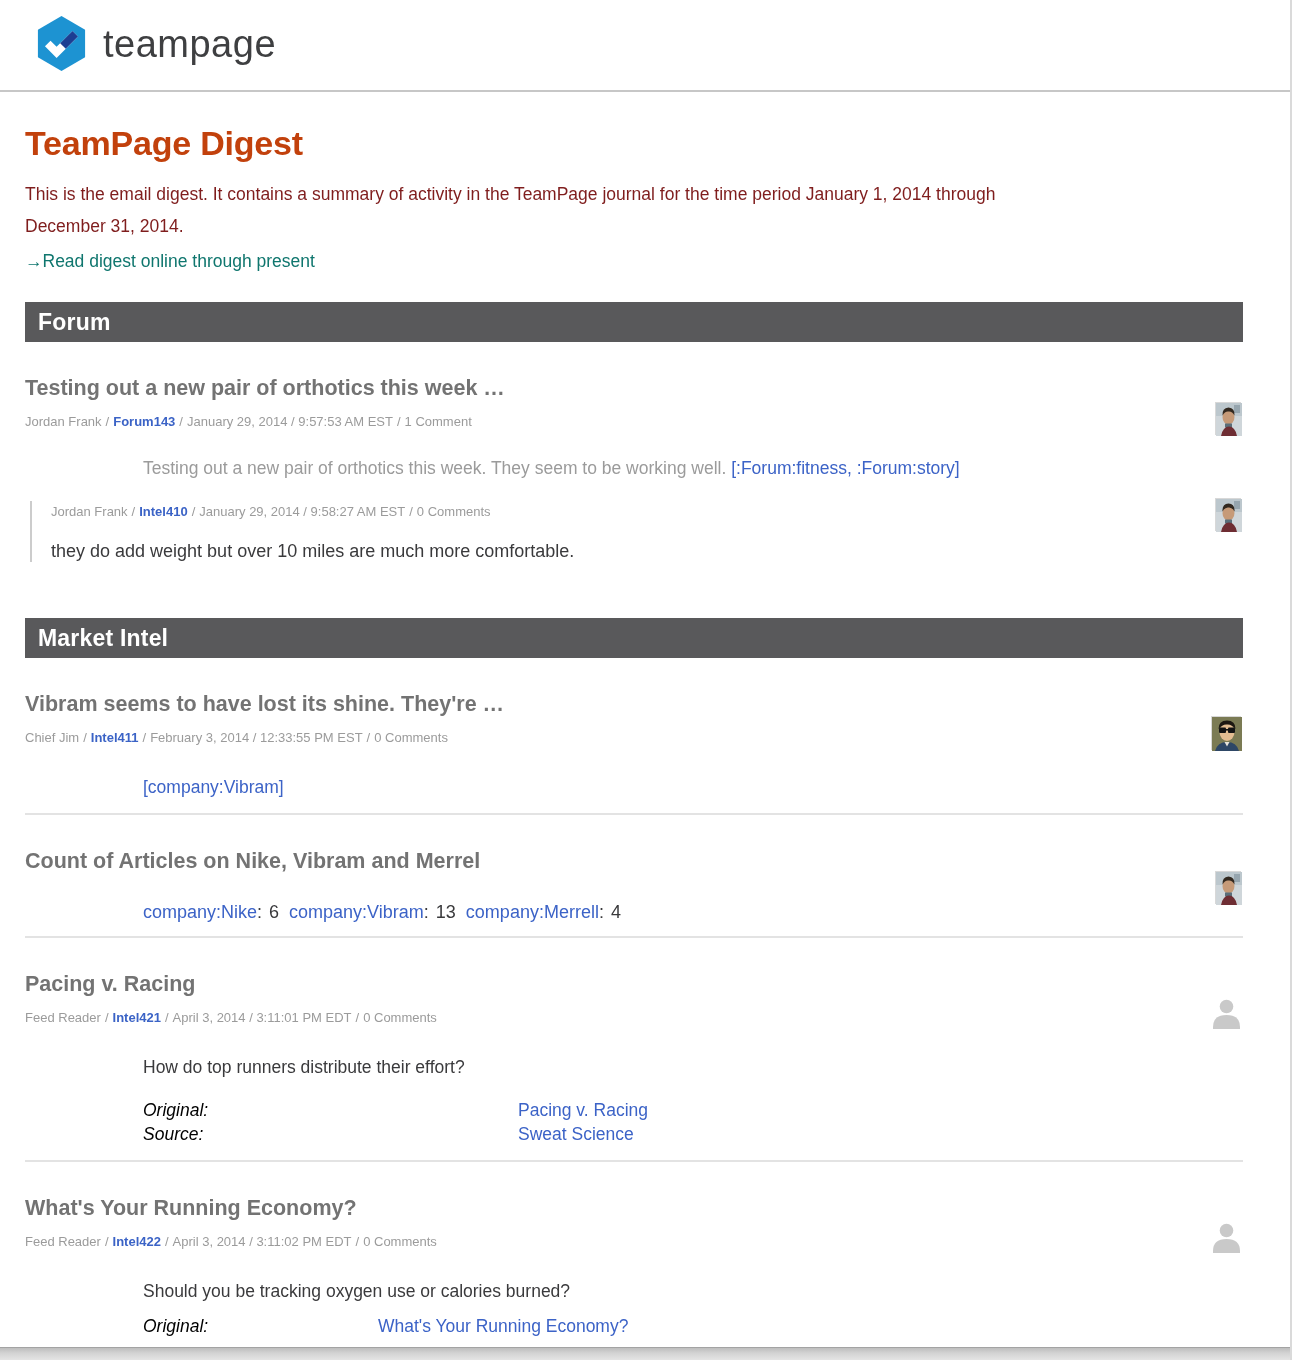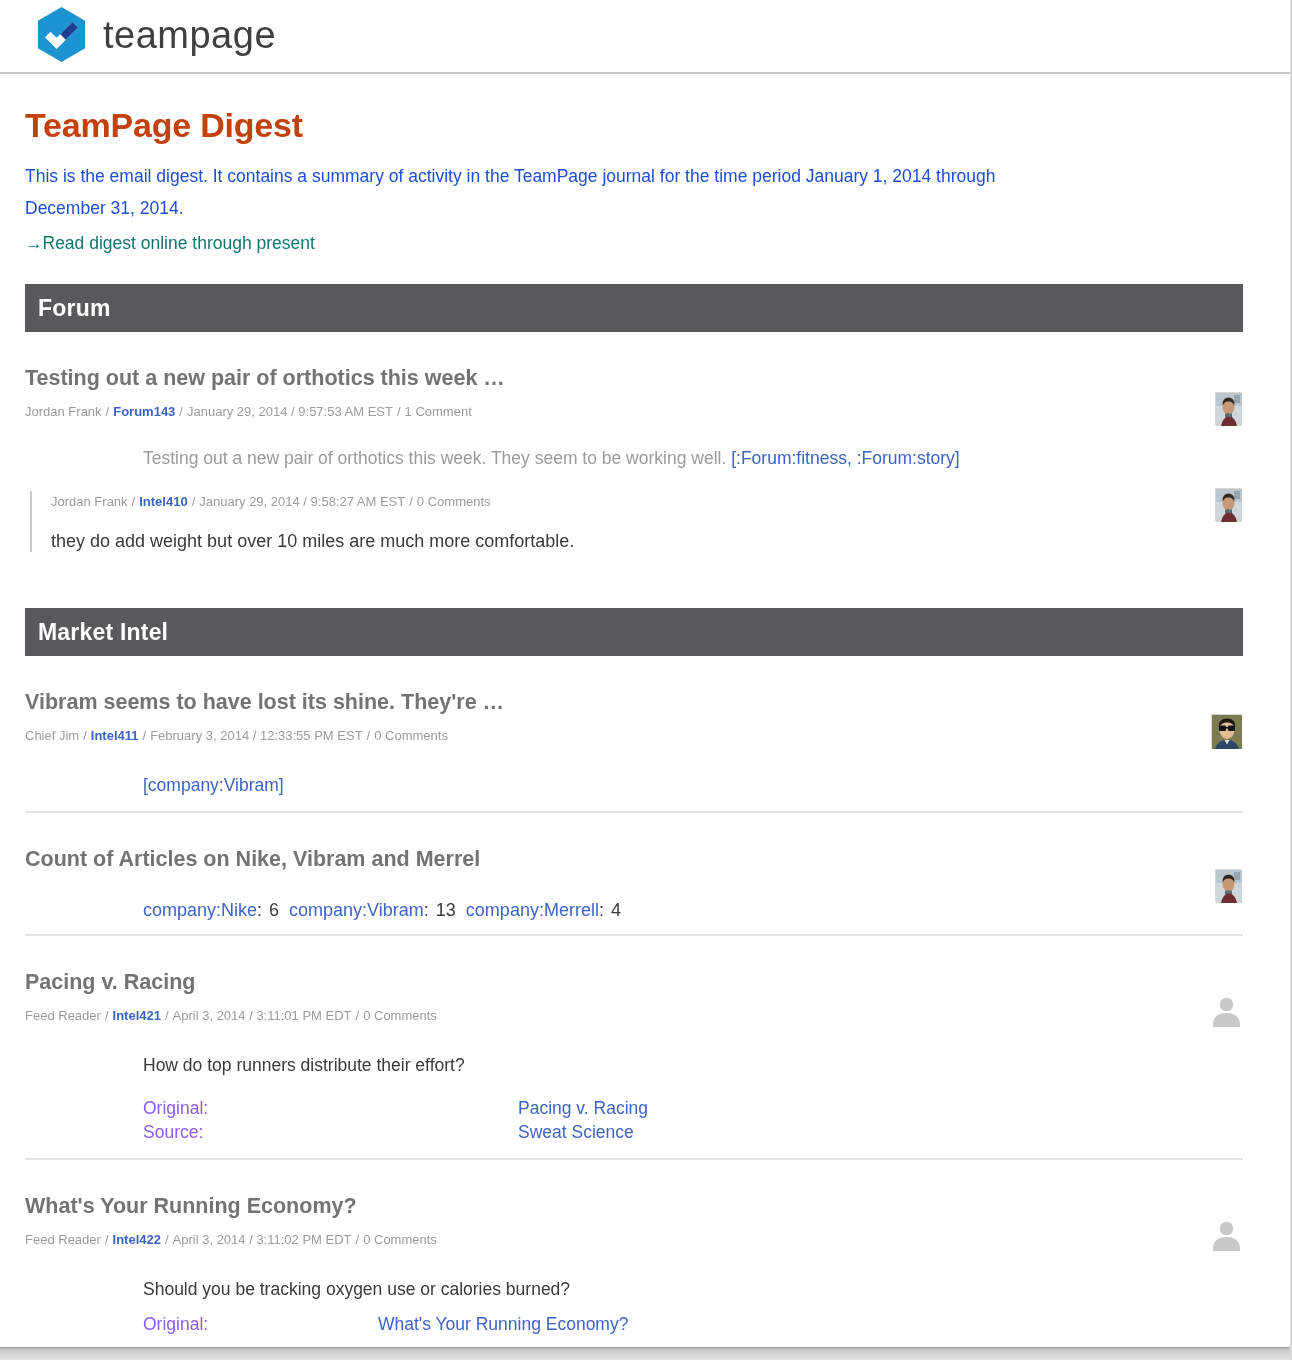--- a/index.html
+++ b/index.html
@@ -3,29 +3,29 @@
 <meta charset="utf-8">
 <style>
   * { margin:0; padding:0; box-sizing:border-box; }
   html,body { background:#fff; }
   .page {
     position:relative; width:1292px; height:1360px; overflow:hidden;
     background:#fff; border-right:2px solid #dadada;
     font-family:"Liberation Sans", sans-serif; color:#3b3b3d;
   }
   
-  .site-header { height:74px; border-bottom:2px solid #c7c7c7; display:flex; align-items:center; padding-left:33px; }
+  .site-header { height:92px; border-bottom:2px solid #c7c7c7; display:flex; align-items:center; padding-left:33px; }
   .logo-wrap { display:flex; align-items:center; }
   .wordmark { font-size:38px; font-weight:500; color:#3e3f41; letter-spacing:0.5px; margin-left:13px; margin-top:-2px; }
   
   .main { padding:0 47px 0 25px; }
   .page-title { margin-top:32px; font-size:34px; font-weight:bold; color:#c2410c; letter-spacing:-0.2px; }
-  .intro { margin-top:15px; font-size:17.5px; line-height:32px; color:#1d4ed8; }
+  .intro { margin-top:15px; font-size:17.5px; line-height:32px; color:#7f1d1d; }
   .read-link { display:inline-block; margin-top:9px; font-size:17.5px; color:#0f766e; text-decoration:none; cursor:pointer; }
-  .section-bar { margin-top:30px; height:48px; background:#59595b; display:flex; align-items:center; padding-left:13px; }
+  .section-bar { margin-top:30px; height:40px; background:#59595b; display:flex; align-items:center; padding-left:13px; }
   .section-bar.mt36 { margin-top:56px; }
   .section-label { color:#fff; font-size:23px; font-weight:bold; letter-spacing:0.2px; }
   
   .post { position:relative; margin-top:33px; }
   .post-title { font-size:21.5px; font-weight:bold; line-height:26px; }
   .post-title a { color:#737373; text-decoration:none; cursor:pointer; }
   .meta { margin-top:13px; font-size:13px; line-height:16px; color:#9b9b9b; }
   .meta .sep { margin:0 4px; }
   .meta a.id-link { color:#3b63c6; font-weight:bold; text-decoration:none; cursor:pointer; }
   .quote { margin-top:26px; padding-left:118px; font-size:17.5px; line-height:24px; color:#9b9b9b; }
@@ -36,21 +36,21 @@
   .post-body { margin-top:26px; padding-left:118px; font-size:17.5px; line-height:30px; color:#3a3a3c; }
   .post-body .tag-line a { color:#3c63c7; text-decoration:none; cursor:pointer; }
   .tag-line { display:block; }
   .stats-line { margin-top:26px; padding-left:118px; font-size:18px; line-height:24px; color:#3a3a3c; }
   .stats-line a { color:#3c63c7; text-decoration:none; cursor:pointer; }
   .stats-line .pv { margin-left:7px; margin-right:10px; }
   .info-table { margin-top:16px; padding-left:118px; font-size:17.5px; }
   .info-table.tight { margin-top:12px; }
   .info-table .row { line-height:24px; }
   .info-table.small .row { line-height:17px; }
-  .info-table .label { display:inline-block; width:375px; color:#8b5cf6; }
+  .info-table .label { display:inline-block; width:375px; color:#000000;font-style:italic; }
   .info-table.narrow .label { width:235px; }
   .info-table a { color:#3c63c7; text-decoration:none; cursor:pointer; }
   .divider { border-top:2px solid #e3e3e3; }
   .divider.d1 { margin-top:11px; }
   .divider.d2 { margin-top:12px; }
   .divider.d3 { margin-top:14px; }
   
   .avatar { position:absolute; right:2px; }
   .avatar.photo { top:27px; width:26px; height:33px; border:1px solid #d8d8d8; }
   .avatar.photo svg, .avatar svg { display:block; }

